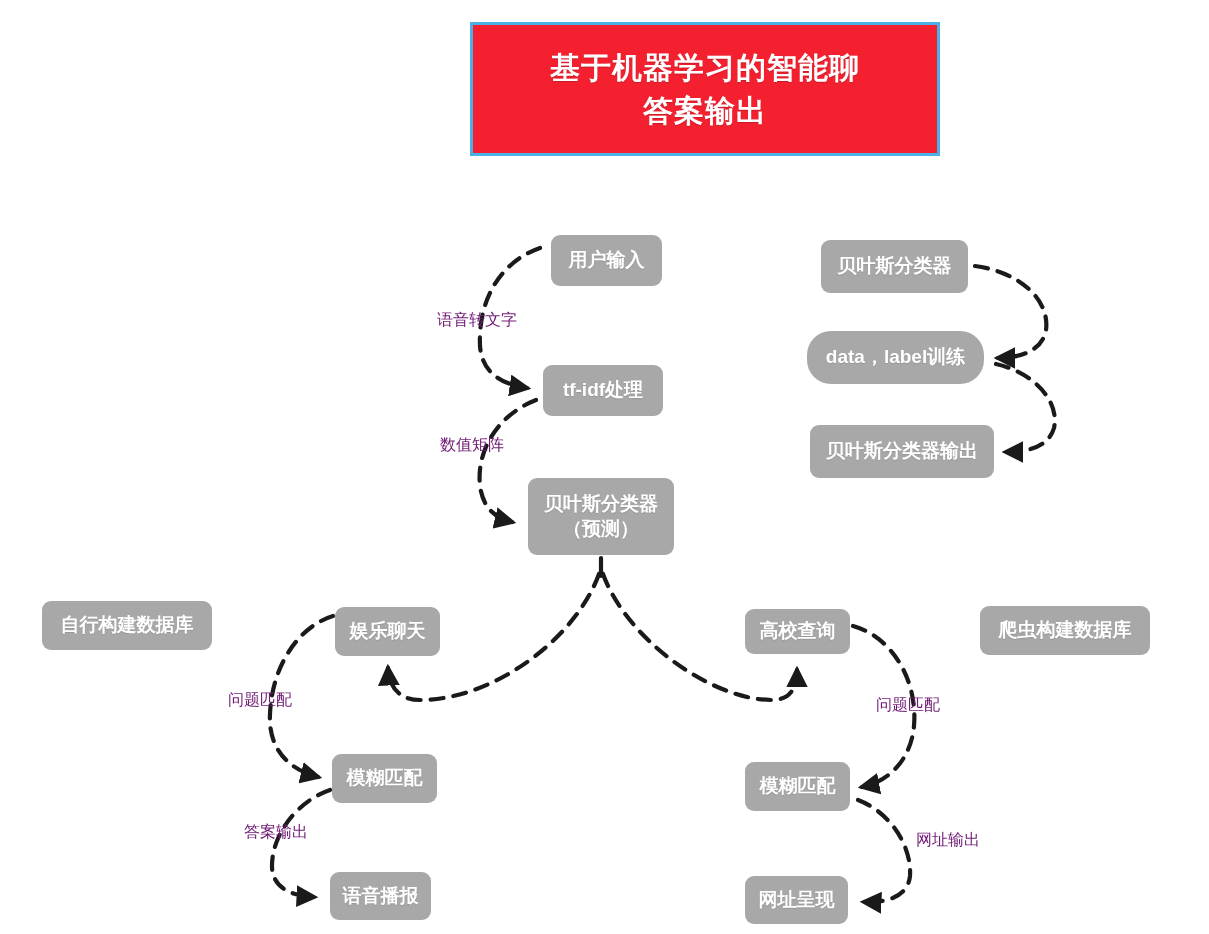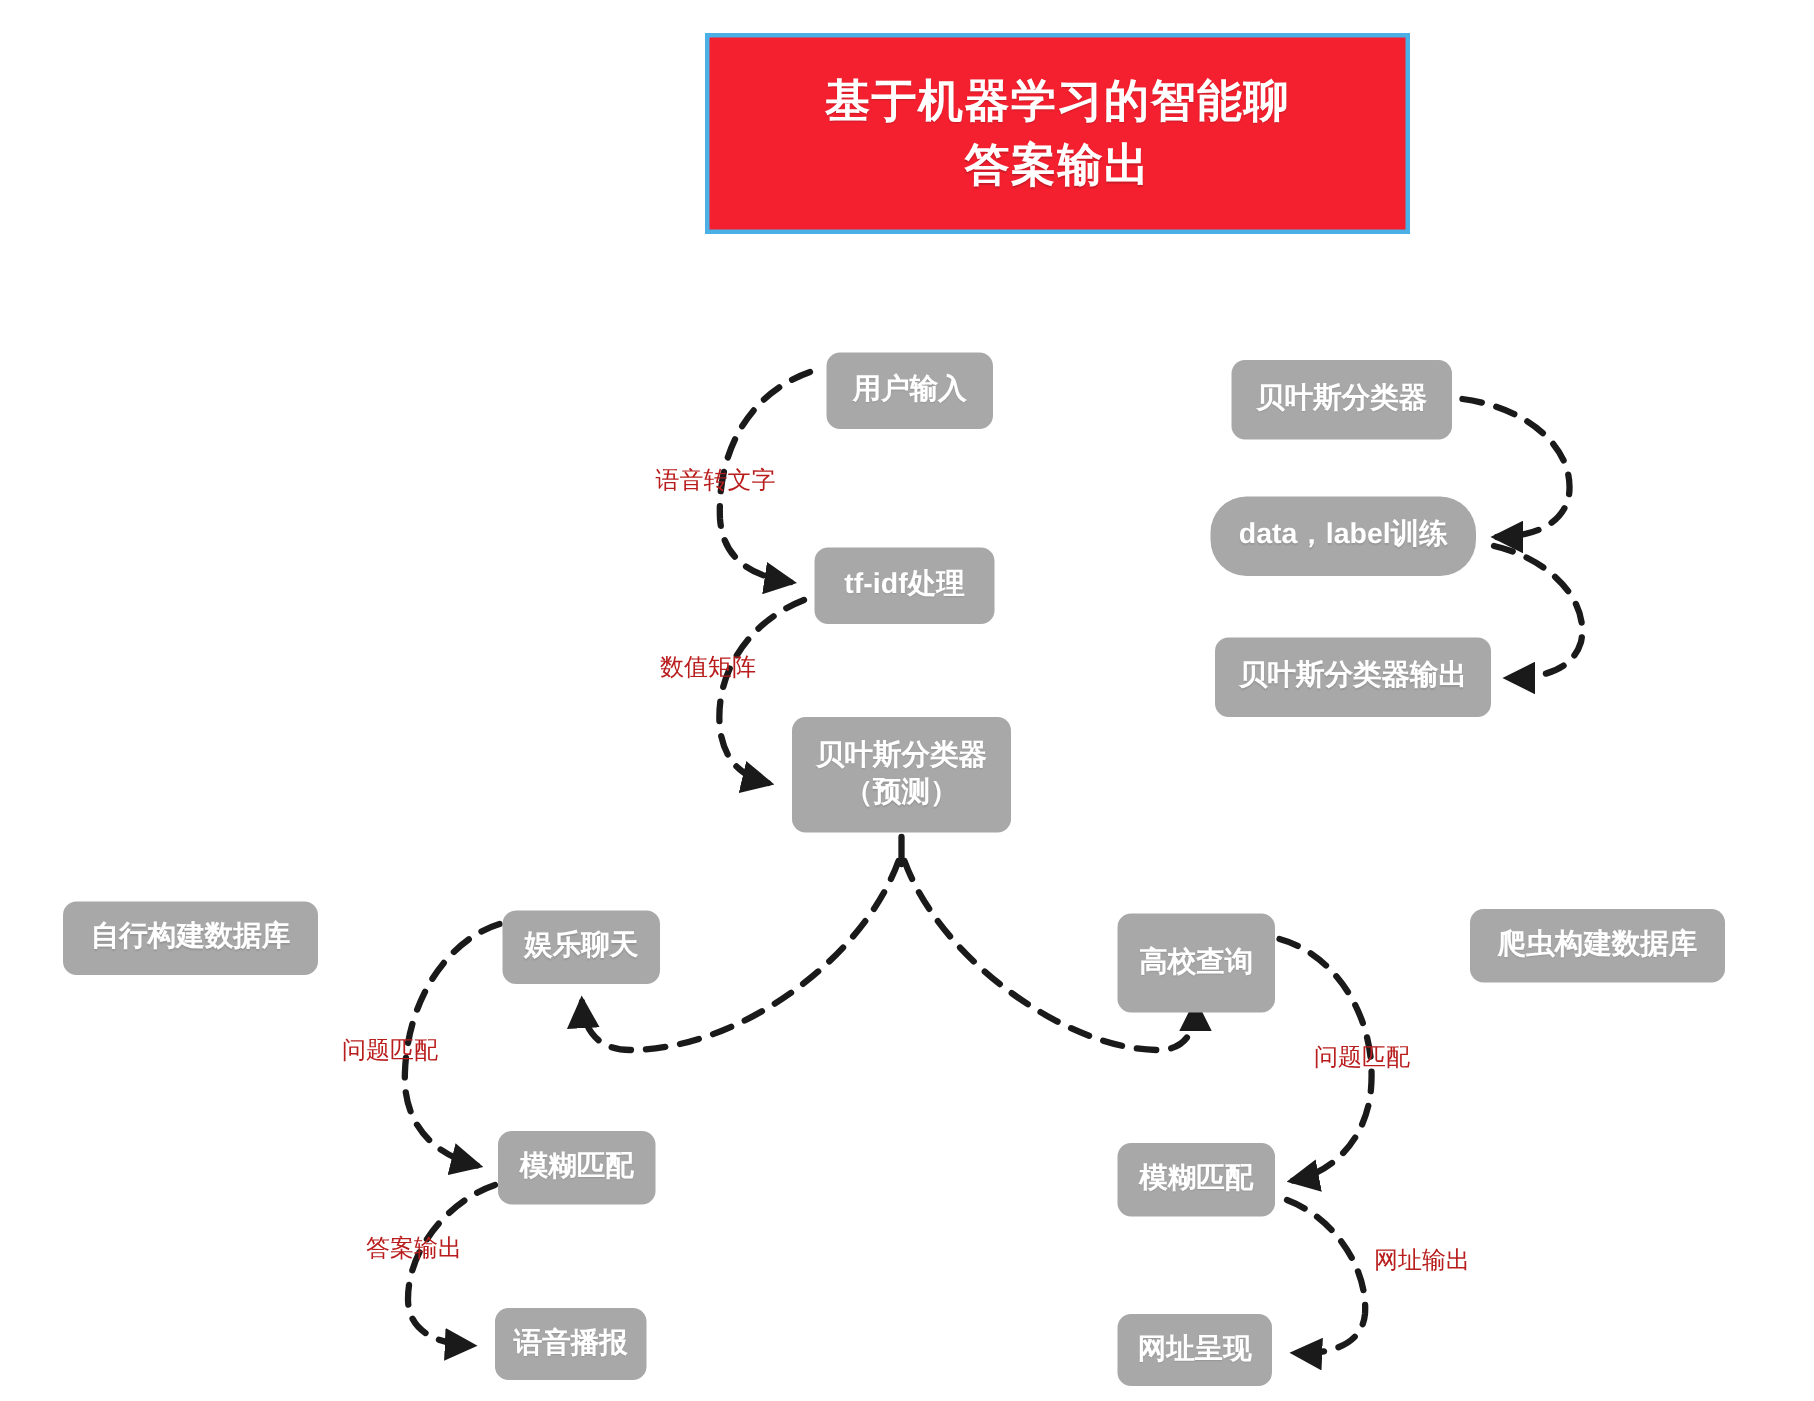--- a/index.html
+++ b/index.html
@@ -63,21 +63,21 @@
     font-size: 19px;
     line-height: 1.28;
     white-space: pre-line;
     padding: 0 2px;
     text-shadow: 0 1px 1px rgba(0,0,0,0.10);
   }
 
   
   .edge-label {
     position: absolute;
-    color: #b91c1c;
+    color: #701a75;
     font-size: 16px;
     font-weight: normal;
     white-space: nowrap;
     font-family: "Liberation Serif", "DejaVu Serif", serif;
   }
 </style>
 </head>
 <body>
 
 <svg id="canvas" viewBox="0 0 1209 934" xmlns="http://www.w3.org/2000/svg">
@@ -124,21 +124,21 @@
     <div class="node" style="left: 528px; top: 478px; width: 146px; height: 77px;">贝叶斯分类器
 （预测）</div>
     <div class="node" style="left: 821px; top: 240px; width: 147px; height: 53px;">贝叶斯分类器</div>
     <div class="node" style="left: 807px; top: 331px; width: 177px; height: 53px; border-radius: 24px;">data，label训练</div>
     <div class="node" style="left: 810px; top: 425px; width: 184px; height: 53px;">贝叶斯分类器输出</div>
     <div class="node" style="left: 42px; top: 601px; width: 170px; height: 49px;">自行构建数据库</div>
     <div class="node" style="left: 980px; top: 606px; width: 170px; height: 49px;">爬虫构建数据库</div>
     <div class="node" style="left: 335px; top: 607px; width: 105px; height: 49px;">娱乐聊天</div>
     <div class="node" style="left: 332px; top: 754px; width: 105px; height: 49px;">模糊匹配</div>
     <div class="node" style="left: 330px; top: 872px; width: 101px; height: 48px;">语音播报</div>
-    <div class="node" style="left: 745px; top: 609px; width: 105px; height: 66px;">高校查询</div>
+    <div class="node" style="left: 745px; top: 609px; width: 105px; height: 45px;">高校查询</div>
     <div class="node" style="left: 745px; top: 762px; width: 105px; height: 49px;">模糊匹配</div>
     <div class="node" style="left: 745px; top: 876px; width: 103px; height: 48px;">网址呈现</div>
   </div>
 
 <div id="edge-label-layer">
     <div class="edge-label" style="left: 437px; top: 310px;">语音转文字</div>
     <div class="edge-label" style="left: 440px; top: 435px;">数值矩阵</div>
     <div class="edge-label" style="left: 228px; top: 690px;">问题匹配</div>
     <div class="edge-label" style="left: 228px; top: 822px; margin-left: 16px;">答案输出</div>
     <div class="edge-label" style="left: 876px; top: 695px;">问题匹配</div>

